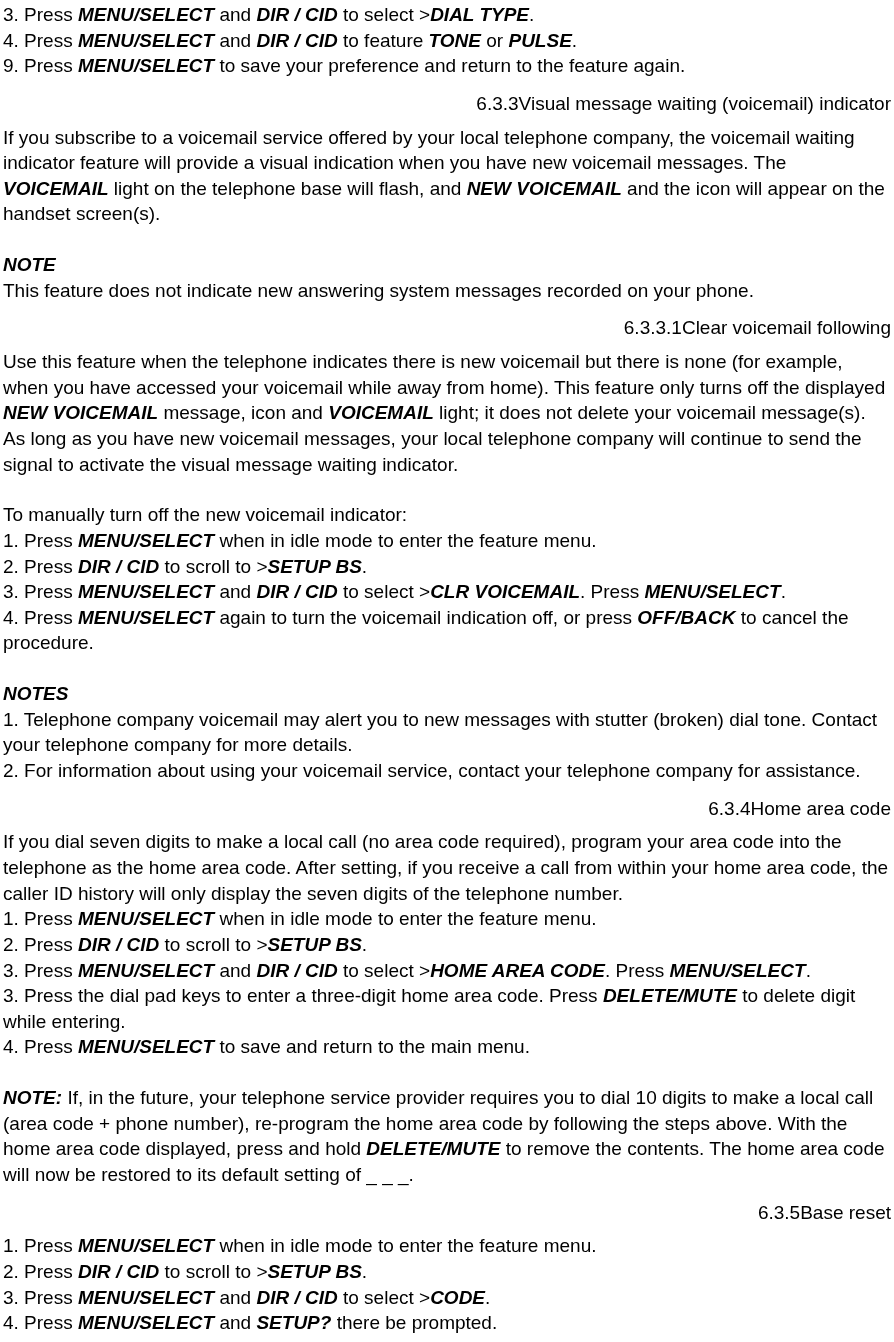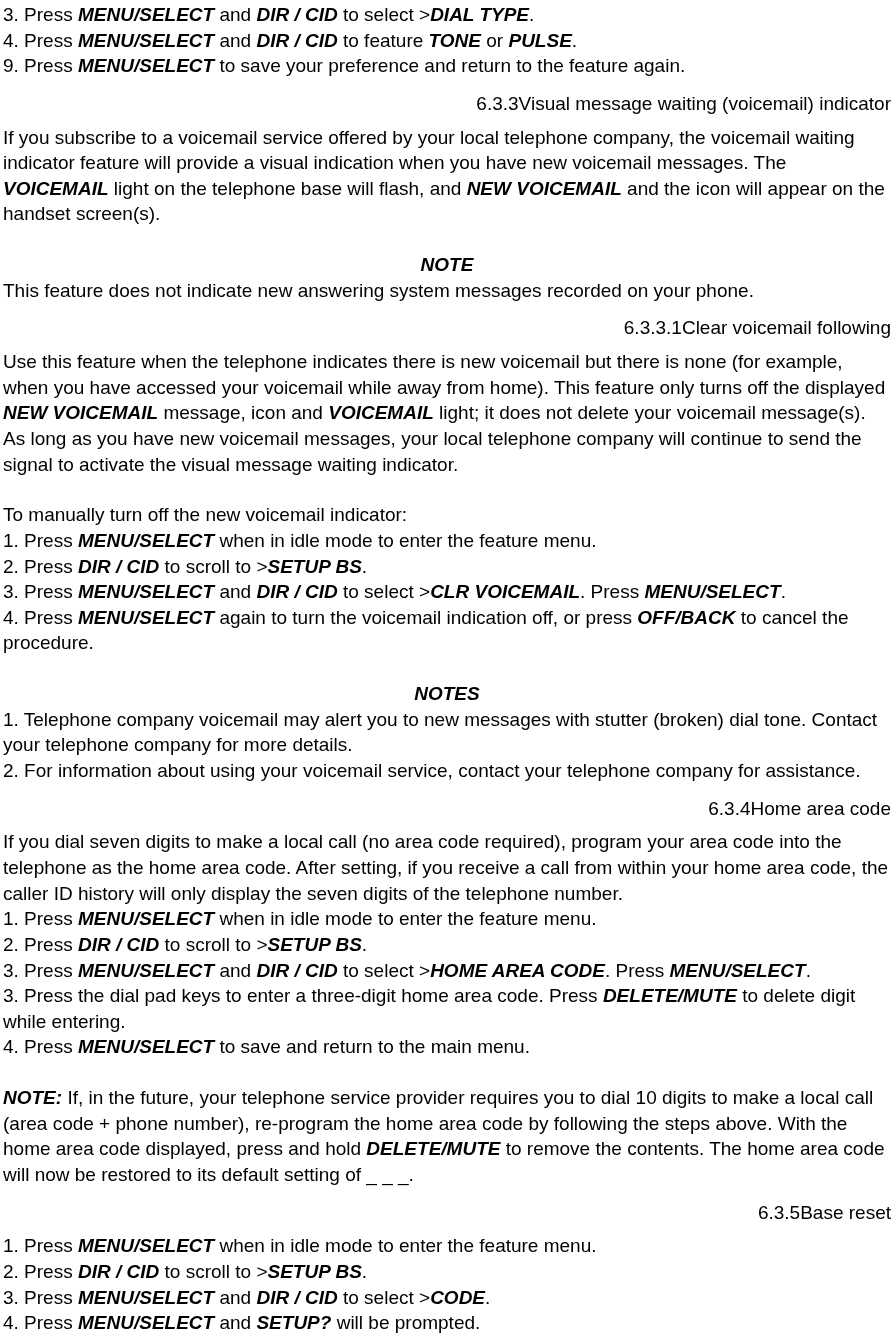--- a/index.html
+++ b/index.html
@@ -30,21 +30,20 @@
     .subsection-num {
       display: inline-block;
       width: 76px;
     }
     .bold {
       font-weight: bold;
       font-style: italic;
     }
     .italic {
       font-style: italic;
-      text-align: center;
     }
   </style>
 </head>
 <body>
 
 <p><span>3. Press </span><span class="bold">MENU/SELECT</span><span> and </span><span class="bold">DIR / CID</span><span> to select &gt;</span><span class="bold">DIAL TYPE</span><span>.</span></p>
 <p><span>4. Press </span><span class="bold">MENU/SELECT</span><span> and </span><span class="bold">DIR / CID</span><span> to feature </span><span class="bold">TONE</span><span> or </span><span class="bold">PULSE</span><span>.</span></p>
 <p><span>9. Press </span><span class="bold">MENU/SELECT</span><span> to save your preference and return to the feature again.</span></p>
 
 <p class="section-heading"><span class="section-num">6.3.3</span><span>Visual message waiting (voicemail) indicator</span></p>
@@ -73,14 +72,14 @@
 <p><span>3. Press </span><span class="bold">MENU/SELECT</span><span> and </span><span class="bold">DIR / CID</span><span> to select &gt;</span><span class="bold">HOME AREA CODE</span><span>. Press </span><span class="bold">MENU/SELECT</span><span>.</span></p>
 <p><span>3. Press the dial pad keys to enter a three-digit home area code. Press </span><span class="bold">DELETE/MUTE</span><span> to delete digit while entering.</span></p>
 <p><span>4. Press </span><span class="bold">MENU/SELECT</span><span> to save and return to the main menu.</span></p>
 
 <p class="para-gap"><span class="bold italic">NOTE:</span><span> If, in the future, your telephone service provider requires you to dial 10 digits to make a local call (area code + phone number), re-program the home area code by following the steps above. With the home area code displayed, press and hold </span><span class="bold">DELETE/MUTE</span><span> to remove the contents. The home area code will now be restored to its default setting of _ _ _.</span></p>
 
 <p class="section-heading"><span class="section-num">6.3.5</span><span>Base reset</span></p>
 <p><span>1. Press </span><span class="bold">MENU/SELECT</span><span> when in idle mode to enter the feature menu.</span></p>
 <p><span>2. Press </span><span class="bold">DIR / CID</span><span> to scroll to &gt;</span><span class="bold">SETUP BS</span><span>.</span></p>
 <p><span>3. Press </span><span class="bold">MENU/SELECT</span><span> and </span><span class="bold">DIR / CID</span><span> to select &gt;</span><span class="bold">CODE</span><span>.</span></p>
-<p><span>4. Press </span><span class="bold">MENU/SELECT</span><span> and </span><span class="bold">SETUP?</span><span> will be prompted.</span></p>
+<p><span>4. Press </span><span class="bold">MENU/SELECT</span><span> and </span><span class="bold">SETUP?</span><span> there be prompted.</span></p>
 <p><span>4. Press </span><span class="bold">MENU/SELECT</span><span> to confirm and reset all the personalized settings of base to default.</span></p>
 
 </body></html>

